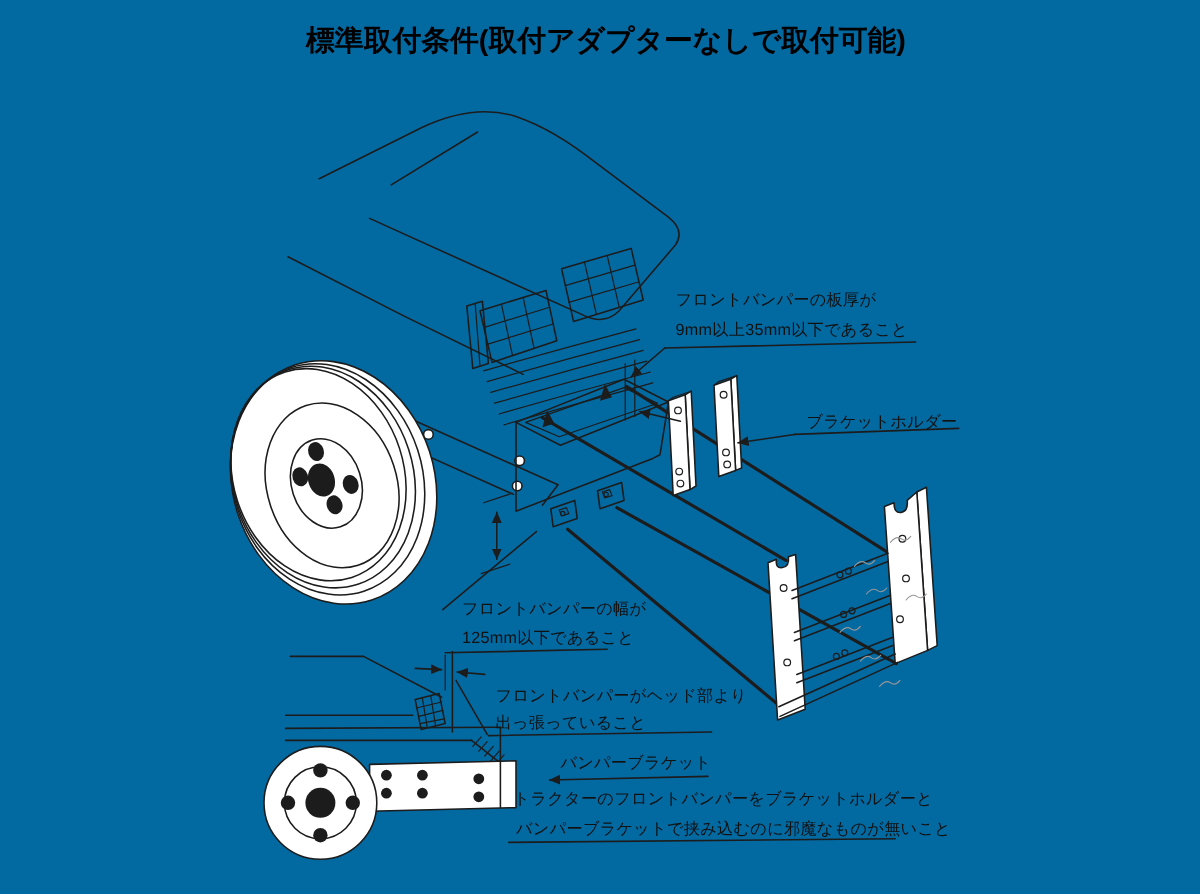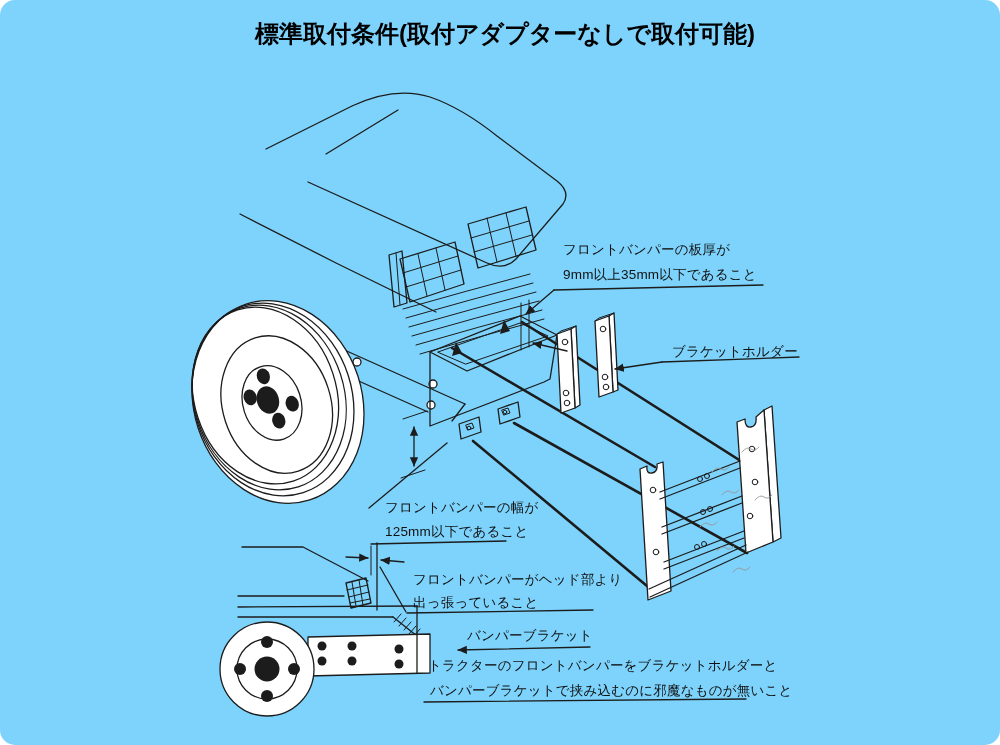--- a/index.html
+++ b/index.html
@@ -1,16 +1,16 @@
 <!DOCTYPE html>
 <html><head>
 <meta charset="utf-8">
 <style>
   html,body{margin:0;padding:0;background:#ffffff;}
-  .page{position:relative;width:1000px;height:745px;background:#7dd3fc;overflow:hidden;border-radius:15px;}
+  .page{position:relative;width:1000px;height:745px;background:#0369a1;overflow:hidden;}
   svg{display:block;}
   .art{fill:none;stroke-width:1.3;stroke-linecap:round;stroke-linejoin:round;}
   .thk{stroke-width:2.6;}
   .thin{stroke-width:1;}
   .wfill{fill:#ffffff;}
   .solid{stroke:none;}
   .sq{fill:none;stroke-width:0.9;}
   text{font-family:"Liberation Sans","DejaVu Sans",sans-serif;fill:#111;stroke:none;}
   .lbl{font-size:13.5px;letter-spacing:0.2px;}
   .ttl{font-size:24px;font-weight:bold;fill:#000;}

